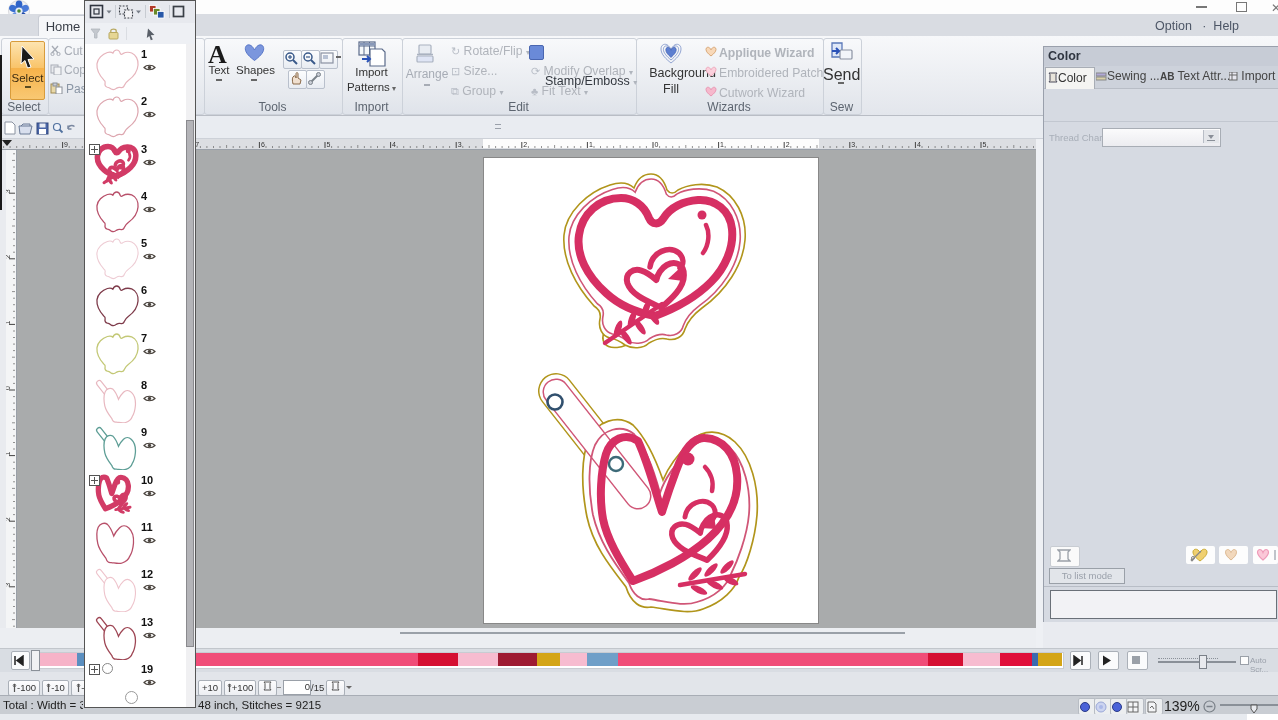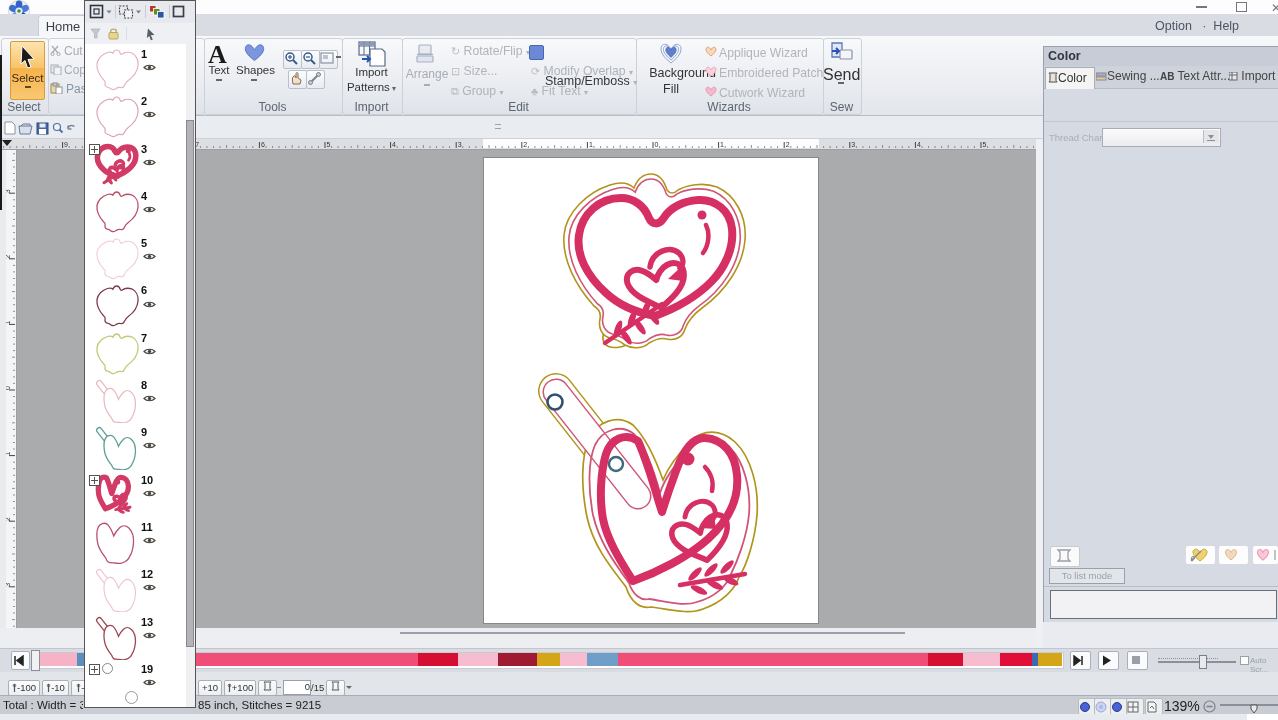--- a/index.html
+++ b/index.html
@@ -144,21 +144,21 @@
 <svg class="abs" style="left:659px;top:41px;" width="24" height="24">
 <path d="M12,22 C7,18 2,13.5 2,8 C2,3.5 6,2 9,4.4 C10.4,5.5 11.3,7 12,8.6 C12.7,7 13.6,5.5 15,4.4 C18,2 22,3.5 22,8 C22,13.5 17,18 12,22 Z" fill="none" stroke="#7a90c8" stroke-width="0.8"></path>
 <path d="M12,19 C8,15.6 4.4,12 4.4,8.4 C4.4,5 7.4,4 9.6,5.8 C10.7,6.7 11.4,7.8 12,9 C12.6,7.8 13.3,6.7 14.4,5.8 C16.6,4 19.6,5 19.6,8.4 C19.6,12 16,15.6 12,19 Z" fill="none" stroke="#7a90c8" stroke-width="0.8"></path>
 <path d="M12,16.4 C9.3,14 6.8,11.4 6.8,8.8 C6.8,6.4 9,5.7 10.4,7 C11.1,7.6 11.6,8.4 12,9.3 C12.4,8.4 12.9,7.6 13.6,7 C15,5.7 17.2,6.4 17.2,8.8 C17.2,11.4 14.7,14 12,16.4 Z" fill="#5d7fd0" stroke="#4a68b8" stroke-width="0.8"></path>
 </svg>
 <div class="abs" style="left:638px;top:66px;width:89px;text-align:center;font-size:12.5px;color:#333;">Background</div>
 <div class="abs" style="left:638px;top:82px;width:66px;text-align:center;font-size:12.5px;color:#333;">Fill</div>
 <svg class="abs whrt" style="left:705px;top:46px;" width="12" height="11">
     <path d="M6,10 C3.5,8 1,5.8 1,3.4 C1,1.3 3,0.6 4.5,1.8 C5.2,2.4 5.6,3.1 6,3.9 C6.4,3.1 6.8,2.4 7.5,1.8 C9,0.6 11,1.3 11,3.4 C11,5.8 8.5,8 6,10 Z" fill="#f8d8b8" stroke="#d8a878" stroke-width="1"></path>
   </svg>
-<div class="abs gtxt" style="left:719px;top:46px;">Applique Wizard</div>
+<div class="abs gtxt" style="left:719px;top:46px;font-weight:bold;">Applique Wizard</div>
 <svg class="abs whrt" style="left:705px;top:66px;" width="12" height="11">
     <path d="M6,10 C3.5,8 1,5.8 1,3.4 C1,1.3 3,0.6 4.5,1.8 C5.2,2.4 5.6,3.1 6,3.9 C6.4,3.1 6.8,2.4 7.5,1.8 C9,0.6 11,1.3 11,3.4 C11,5.8 8.5,8 6,10 Z" fill="#fbd0dc" stroke="#eeaabd" stroke-width="1"></path>
   </svg>
 <div class="abs gtxt" style="left:719px;top:66px;">Embroidered Patch</div>
 <svg class="abs whrt" style="left:705px;top:86px;" width="12" height="11">
     <path d="M6,10 C3.5,8 1,5.8 1,3.4 C1,1.3 3,0.6 4.5,1.8 C5.2,2.4 5.6,3.1 6,3.9 C6.4,3.1 6.8,2.4 7.5,1.8 C9,0.6 11,1.3 11,3.4 C11,5.8 8.5,8 6,10 Z" fill="#f6b8cc" stroke="#e898b4" stroke-width="1"></path>
   </svg>
 <div class="abs gtxt" style="left:719px;top:86px;">Cutwork Wizard</div>
 
 <svg class="abs" style="left:830px;top:41px;" width="24" height="24">
@@ -613,21 +613,21 @@
 <div class="abs" style="left:277px;top:687px;width:4px;height:1px;background:#888;"></div>
 <div class="abs" style="left:283px;top:680px;width:26px;height:13px;background:#fff;border:1px solid #9aa0a8;font-size:9.5px;color:#333;text-align:right;line-height:12px;">0</div>
 <div class="abs" style="left:311px;top:682px;font-size:9.5px;color:#333;">/15</div>
 <div class="fbtn" style="left:326px;width:17px;"><svg width="9" height="10">
       <path d="M1,1 L8,1 L7,2.5 L7,7.5 L8,9 L1,9 L2,7.5 L2,2.5 Z" fill="none" stroke="#555" stroke-width="1"></path>
     </svg></div>
 <div class="abs" style="left:346px;top:686px;width:0;height:0;border-left:3px solid transparent;border-right:3px solid transparent;border-top:3.5px solid #666;"></div>
 
 <div class="abs" style="left:0;top:695px;width:1278px;height:19px;background:#c9cdd3;border-top:1px solid #a8adb5;font-size:11.5px;color:#222;">
     <span style="position:absolute;left:3px;top:3px;width:80px;overflow:hidden;white-space:nowrap;">Total : Width = 3.54 inch,</span>
-    <span style="position:absolute;left:198px;top:3px;">85 inch, Stitches = 9215</span>
+    <span style="position:absolute;left:198px;top:3px;">48 inch, Stitches = 9215</span>
   </div>
 
 <div class="abs sbtn" style="left:1078px;top:698px;"><svg width="12" height="12">
       <circle cx="6" cy="6" r="4.5" fill="#4a62d8" stroke="#2a3a88"></circle>
     </svg></div>
 <div class="abs sbtn" style="left:1094px;top:698px;"><svg width="12" height="12">
       <circle cx="6" cy="6" r="5" fill="#ccd4f0" stroke="#9aa8d8"></circle>
       <circle cx="6" cy="6" r="2" fill="#aab8e8"></circle>
     </svg></div>
 <div class="abs sbtn" style="left:1110px;top:698px;"><svg width="12" height="12">

